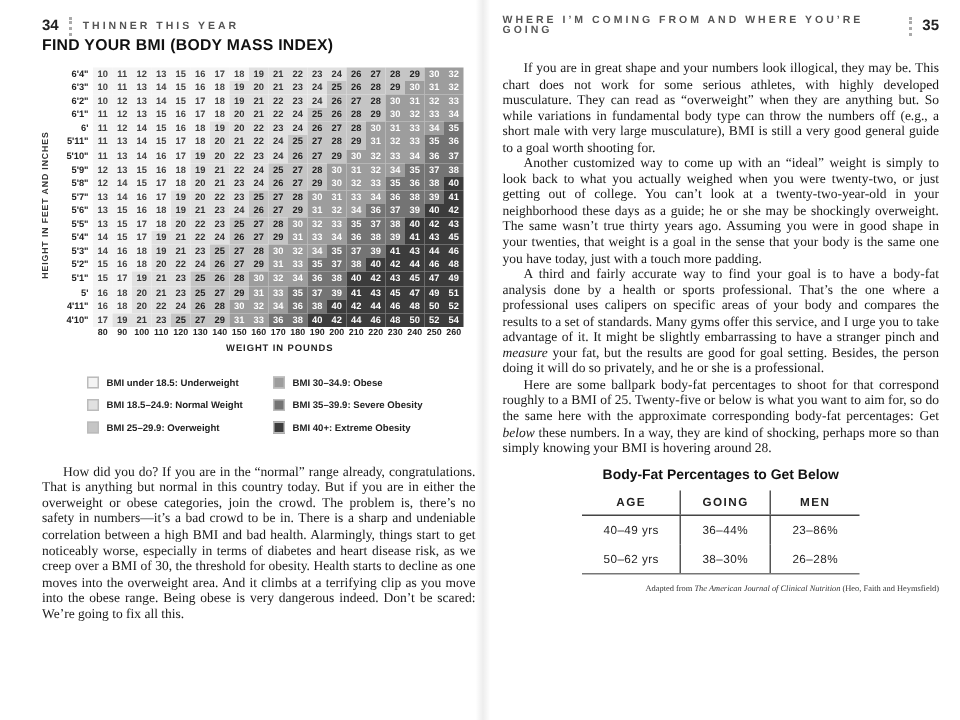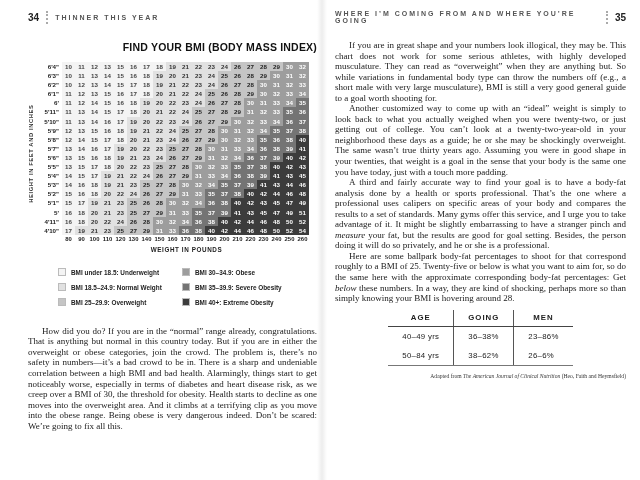--- a/index.html
+++ b/index.html
@@ -13,21 +13,21 @@
 
   
   .runhead{display:flex;align-items:center;height:14px;
            font-family:"Liberation Sans", sans-serif;}
   .runhead .pagenum{font-weight:bold;font-size:10px;color:#222;}
   .runhead .dotrule{width:0;height:13px;border-left:2px dotted #aaa;margin:0 7px;}
   .runhead .title{font-size:7px;letter-spacing:2px;color:#555;font-weight:bold;}
   .runhead-right{justify-content:flex-end;}
 
   
-  .chart-title{margin-top:17px;text-align:right;font-family:"Liberation Sans", sans-serif;
+  .chart-title{text-align:left;font-family:"Liberation Sans", sans-serif;
                font-weight:bold;font-size:10.5px;letter-spacing:.2px;color:#111;}
   .chart-wrap{margin-top:9px;display:flex;align-items:stretch;}
   .y-label{writing-mode:vertical-rl;transform:rotate(180deg);text-align:center;
            font-family:"Liberation Sans", sans-serif;font-weight:bold;font-size:5.8px;
            letter-spacing:.6px;color:#333;width:10px;}
   table.bmi{border-collapse:collapse;table-layout:fixed;}
   table.bmi th,table.bmi td{padding:0;margin:0;text-align:center;vertical-align:middle;
            font-family:"Liberation Sans", sans-serif;font-size:6.2px;font-weight:bold;
            height:9.1px;line-height:9.1px;}
   table.bmi th.h{width:21px;text-align:right;padding-right:3px;color:#222;background:#fff;}
@@ -563,38 +563,39 @@
       <span class="pagenum">35</span>
     </div>
 
     <div class="bodytext">
         <p class="body-par"><span>If you are in great shape and your numbers look illogical, they may be. This chart does not work for some serious athletes, with highly developed musculature. They can read as “overweight” when they are anything but. So while variations in fundamental body type can throw the numbers off (e.g., a short male with very large musculature), BMI is still a very good general guide to a goal worth shooting for.</span></p>
         <p class="body-par"><span>Another customized way to come up with an “ideal” weight is simply to look back to what you actually weighed when you were twenty-two, or just getting out of college. You can’t look at a twenty-two-year-old in your neighborhood these days as a guide; he or she may be shockingly overweight. The same wasn’t true thirty years ago. Assuming you were in good shape in your twenties, that weight is a goal in the sense that your body is the same one you have today, just with a touch more padding.</span></p>
         <p class="body-par"><span>A third and fairly accurate way to find your goal is to have a body-fat analysis done by a health or sports professional. That’s the one where a professional uses calipers on specific areas of your body and compares the results to a set of standards. Many gyms offer this service, and I urge you to take advantage of it. It might be slightly embarrassing to have a stranger pinch and </span><i>measure</i><span> your fat, but the results are good for goal setting. Besides, the person doing it will do so privately, and he or she is a professional.</span></p>
         <p class="body-par"><span>Here are some ballpark body-fat percentages to shoot for that correspond roughly to a BMI of 25. Twenty-five or below is what you want to aim for, so do the same here with the approximate corresponding body-fat percentages: Get </span><i>below</i><span> these numbers. In a way, they are kind of shocking, perhaps more so than simply knowing your BMI is hovering around 28.</span></p>
       </div>
 
+    <div class="bf-title">Body-Fat Percentages to Get Below</div>
     <table class="bf">
       <thead>
           <tr>
             <th>AGE</th>
             <th>GOING</th>
             <th>MEN</th>
           </tr>
         </thead>
       <tbody>
           <tr>
             <td>40–49 yrs</td>
-            <td>36–38%</td>
+            <td>36–44%</td>
             <td>23–86%</td>
           </tr>
           <tr>
-            <td>50–84 yrs</td>
-            <td>38–62%</td>
-            <td>26–6%</td>
+            <td>50–62 yrs</td>
+            <td>38–30%</td>
+            <td>26–28%</td>
           </tr>
         </tbody>
     </table>
 
     <div class="bf-footnote">
       <span>Adapted from </span><span class="j">The American Journal of Clinical Nutrition</span><span> (Heo, Faith and Heymsfield)</span>
     </div>
   </div>
 </div>
 

